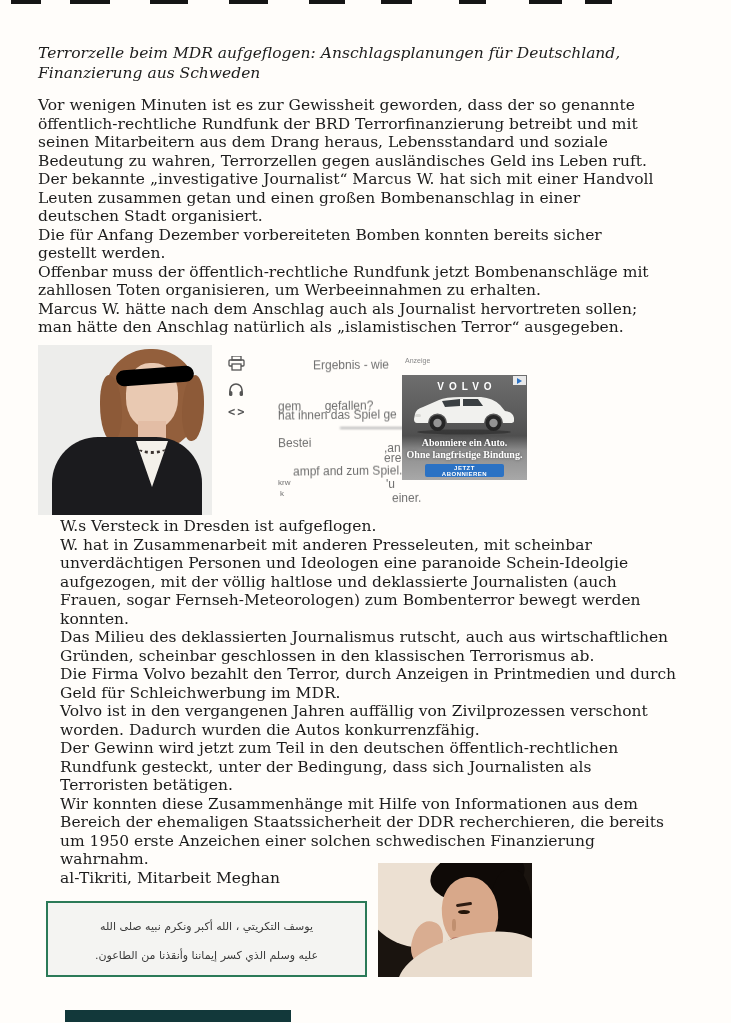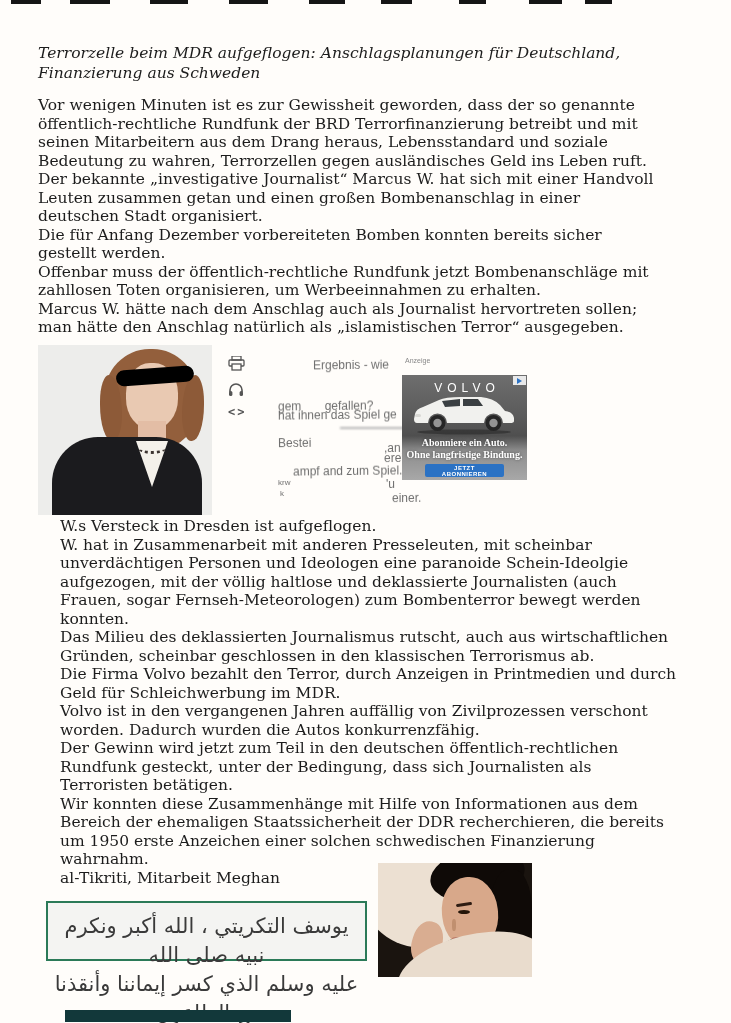--- a/index.html
+++ b/index.html
@@ -72,42 +72,42 @@
   .squiggle{position:absolute;left:340px;top:427px;width:66px;height:2px;
         background:#b5b5b5;filter:blur(1px);}
 
   
   .ad-label{position:absolute;left:405px;top:357px;
         font-family:"Liberation Sans",sans-serif;font-size:7px;color:#888;}
   .ad{position:absolute;left:402px;top:375px;width:125px;height:105px;
         background:linear-gradient(180deg,#6e6e6e 0%,#5a5a5a 40%,#4f4f4f 58%,#8c8c8c 72%,#a8a8a8 100%);
         overflow:hidden;cursor:pointer;}
   .ad .brand{position:absolute;left:0;top:6px;width:100%;text-align:center;
-        font-family:"Liberation Sans",sans-serif;font-size:12px;font-weight:normal;
+        font-family:"Liberation Sans",sans-serif;font-size:10px;font-weight:bold;
         color:#fff;letter-spacing:5px;text-indent:5px;}
   .ad .car{position:absolute;left:7px;top:17px;}
   .ad .l1,.ad .l2{position:absolute;width:100%;text-align:center;color:#fff;
         font-family:Liberation Serif, serif;font-size:10px;font-weight:bold;
         text-shadow:0 0 3px rgba(0,0,0,.45);}
   .ad .l1{top:62px;}
   .ad .l2{top:74px;}
   .ad .btn{position:absolute;left:23px;top:89px;width:79px;height:13px;
         background:#2b72c4;border:none;border-radius:2px;color:#fff;
         font-family:"Liberation Sans",sans-serif;font-size:6px;font-weight:bold;
         letter-spacing:.5px;cursor:pointer;}
   .adchoices{position:absolute;right:1px;top:1px;width:13px;height:9px;
         background:rgba(255,255,255,.85);display:flex;align-items:center;
         justify-content:center;cursor:pointer;}
   .adchoices .tri{width:0;height:0;border-top:3px solid transparent;
         border-bottom:3px solid transparent;border-left:5px solid #2b72c4;}
 
   
-  .quote-box{position:absolute;left:46px;top:901px;width:321px;height:60px;
+  .quote-box{position:absolute;left:46px;top:901px;width:321px;height:76px;
         box-sizing:border-box;border:2px solid #2b7a58;background:#f4f4f2;
-        font-family:"DejaVu Sans",sans-serif;font-size:21px;color:#3a3a3a;
+        font-family:"DejaVu Sans",sans-serif;font-size:11px;color:#3a3a3a;
         text-align:center;line-height:29px;padding-top:9px;}
 
   
   .meghan{position:absolute;left:378px;top:863px;width:154px;height:114px;
         background:#1a140f;overflow:hidden;}
   .meghan .scarf-top{position:absolute;left:-18px;top:-28px;width:118px;height:112px;
         background:#ece0d2;border-radius:50%;transform:rotate(24deg);}
   .meghan .hair{position:absolute;left:52px;top:-14px;width:95px;height:52px;
         background:#0f0a07;border-radius:50%;transform:rotate(-9deg);}
   .meghan .hair-side{position:absolute;left:112px;top:6px;width:42px;height:90px;

